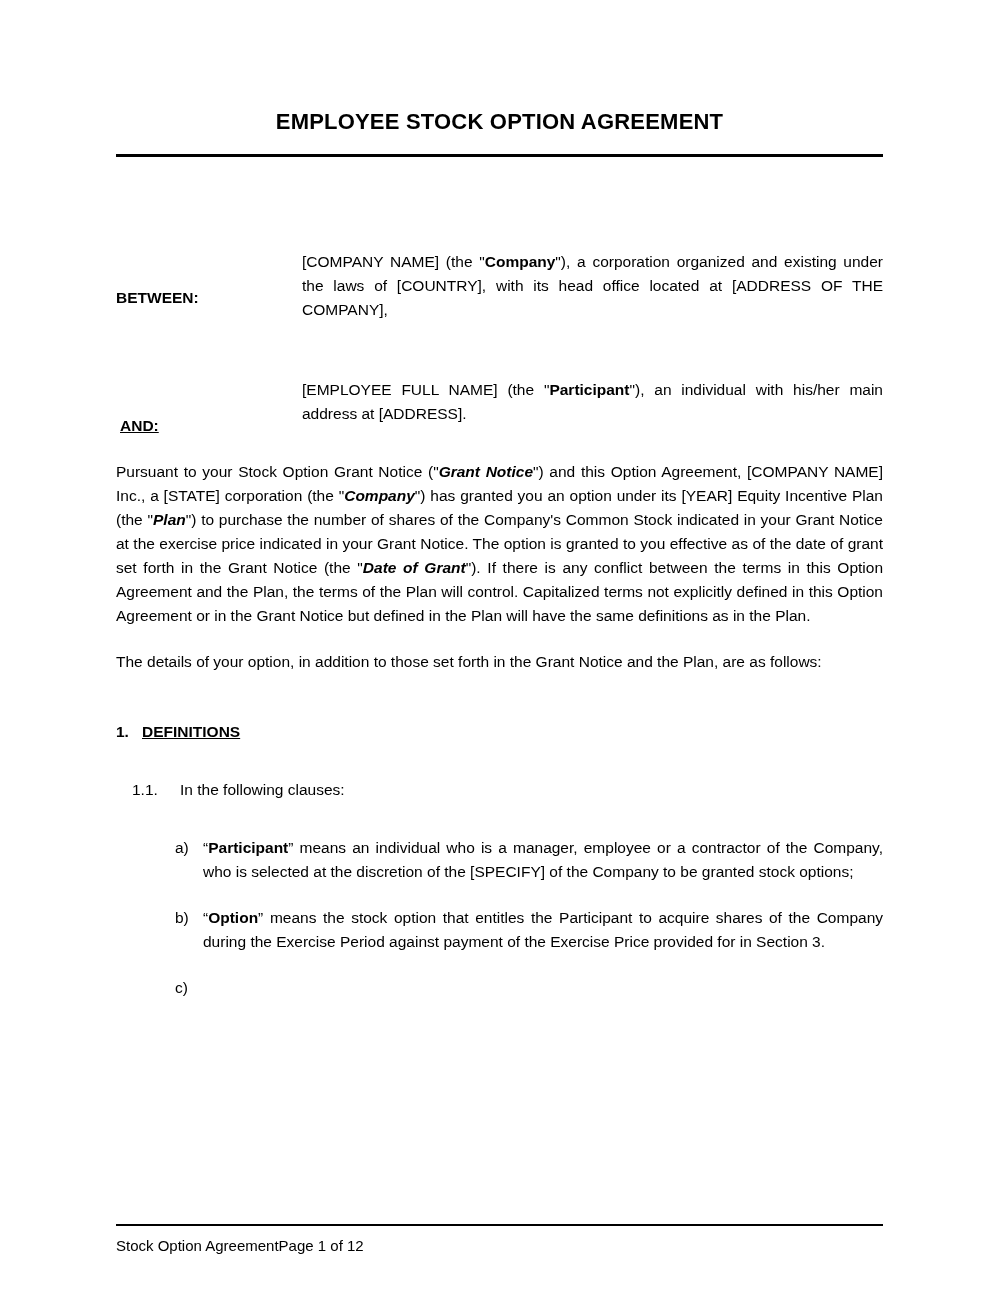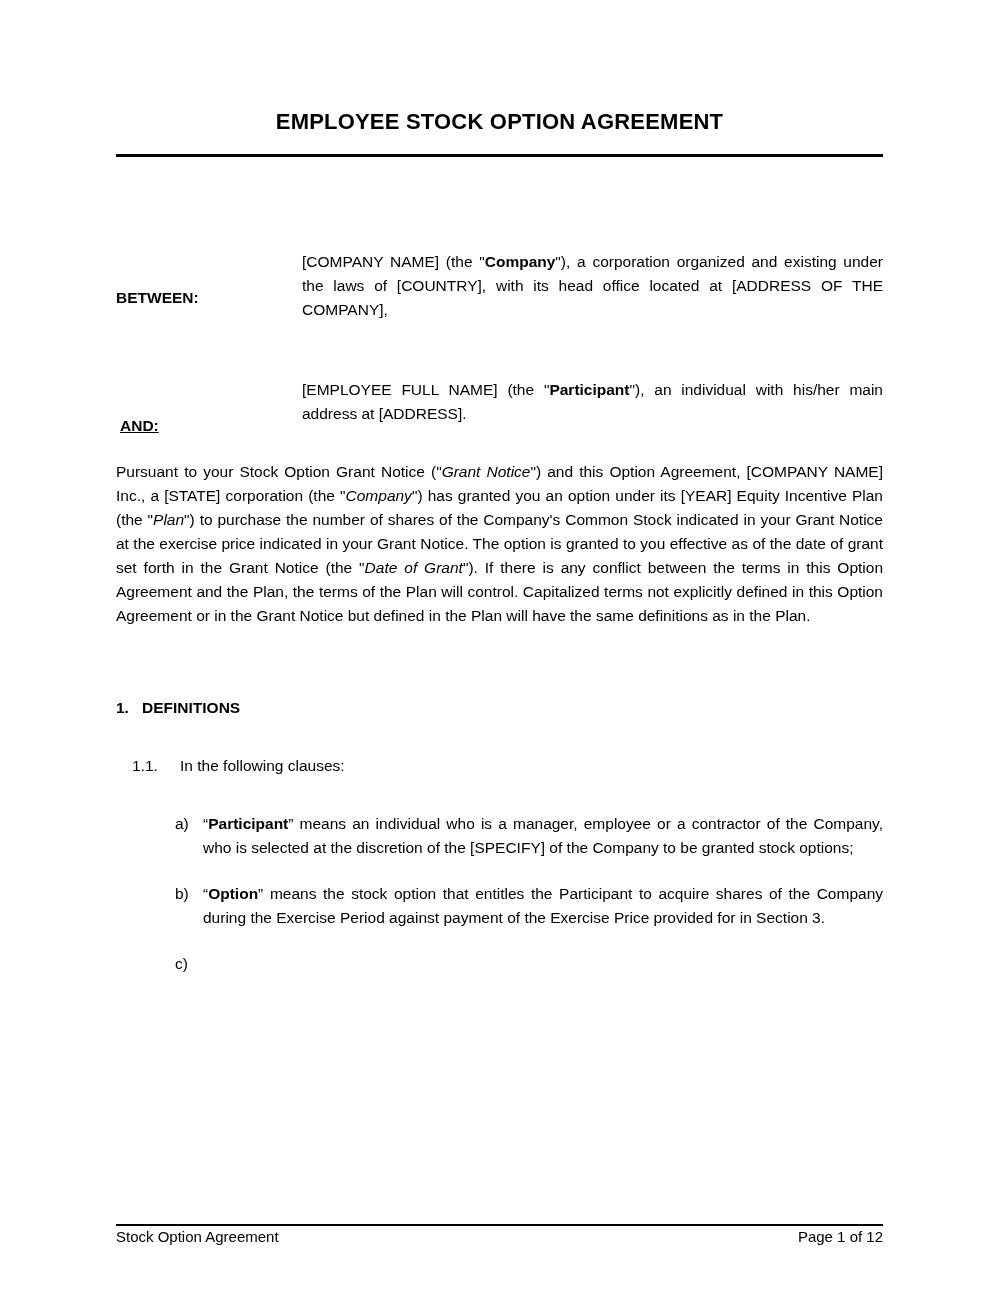--- a/index.html
+++ b/index.html
@@ -79,20 +79,21 @@
     text-align: justify;
     text-justify: inter-word;
   }
 
   
   .section-heading {
     font-size: 15.5px;
     line-height: 24px;
     font-weight: bold;
     position: relative;
+    text-decoration: underline;
   }
   .section-heading .num {
     display: inline-block;
     width: 26px;
   }
 
   
   .clause {
     position: relative;
     font-size: 15.5px;
@@ -118,39 +119,40 @@
     left: 59px;
     top: 0;
   }
   .lettered .ltext {
     margin-left: 87px;
     text-align: justify;
     text-justify: inter-word;
   }
 
   b, strong { font-weight: bold; }
-  .bi { font-weight: normal; font-style: italic; margin-top: 36px; }
+  .bi { font-weight: bold; font-style: italic; margin-top: 36px; }
 
   
   .footer {
     position: absolute;
     left: 116px;
     top: 1224px;
     width: 767px;
   }
   .footer-rule {
     border-top: 2px solid #000;
     width: 767px;
   }
   .footer-row {
     display: flex;
-    justify-content: space-between;
+    justify-content: flex-start;
     align-items: baseline;
     font-size: 15px;
     line-height: 22px;
+    padding-top: 9px;
   }
 </style>
 </head>
 <body>
 
 <div class="page">
 
   <div class="content">
 
     <div class="doc-title">EMPLOYEE STOCK OPTION AGREEMENT</div>
@@ -172,20 +174,21 @@
       <div class="party-label and">AND:</div>
       <div class="party-text"><span>[EMPLOYEE FULL NAME] (the "</span><b>Participant</b><span>"), an individual with his/her main address at [ADDRESS].</span></div>
     </div>
 
     <div class="gap-md"></div>
 
     <div class="para"><span>Pursuant to your Stock Option Grant Notice ("</span><span class="bi">Grant Notice</span><span>") and this Option Agreement, [COMPANY NAME] Inc., a [STATE] corporation (the "</span><span class="bi">Company</span><span>") has granted you an option under its [YEAR] Equity Incentive Plan (the "</span><span class="bi">Plan</span><span>") to purchase the number of shares of the Company's Common Stock indicated in your Grant Notice at the exercise price indicated in your Grant Notice. The option is granted to you effective as of the date of grant set forth in the Grant Notice (the "</span><span class="bi">Date of Grant</span><span>"). If there is any conflict between the terms in this Option Agreement and the Plan, the terms of the Plan will control. Capitalized terms not explicitly defined in this Option Agreement or in the Grant Notice but defined in the Plan will have the same definitions as in the Plan.</span></div>
 
     <div class="gap-sm"></div>
 
+    <div class="para">The details of your option, in addition to those set forth in the Grant Notice and the Plan, are as follows:</div>
 
     <div class="gap-lg"></div>
 
     <div class="section-heading"><span class="num">1.</span><span>DEFINITIONS</span></div>
 
     <div class="gap-md"></div>
 
     <div class="clause">
       <span class="cnum">1.1.</span>
       <div class="ctext">In the following clauses:</div>

